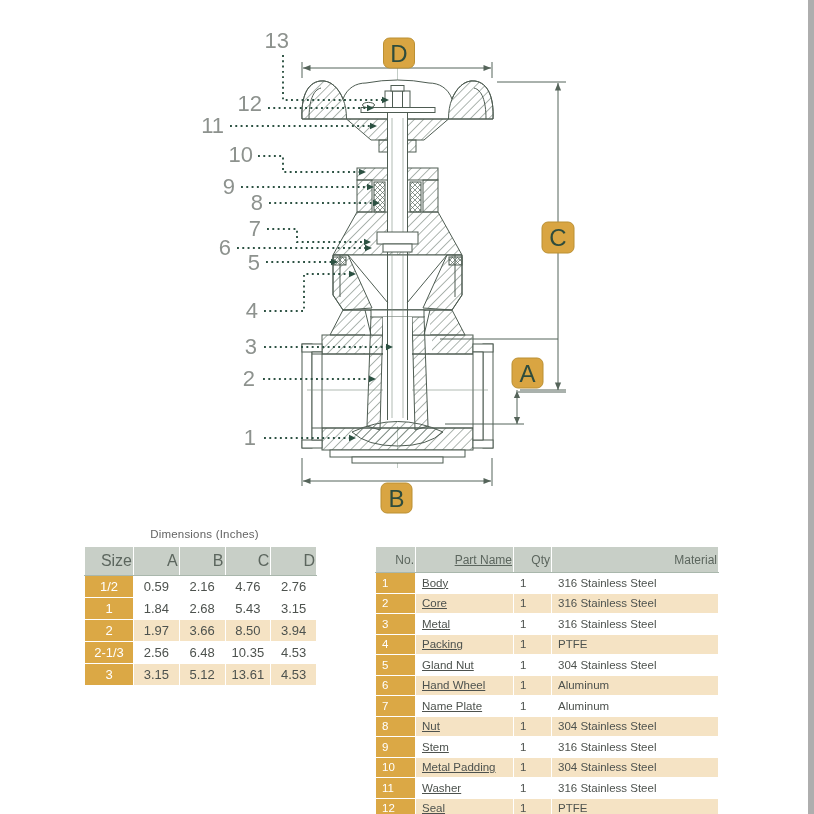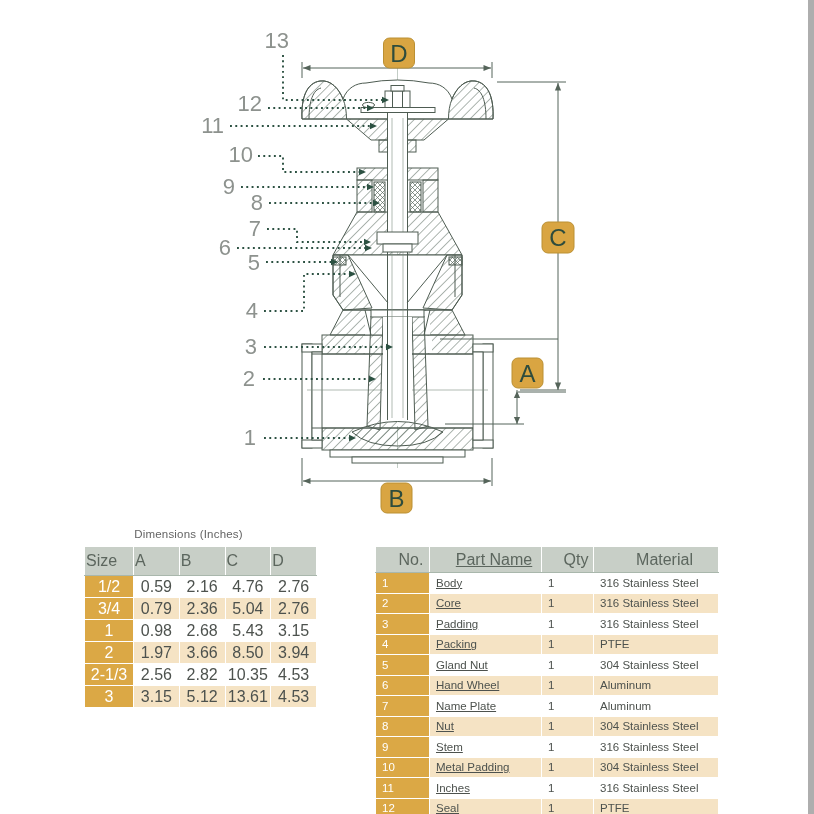--- a/index.html
+++ b/index.html
@@ -5,41 +5,41 @@
   html,body{margin:0;padding:0;}
   body{
     width:814px;height:814px;overflow:hidden;background:#ffffff;position:relative;
     font-family:"Liberation Sans",sans-serif;
   }
   svg text{font-family:"Liberation Sans",sans-serif;}
 
   .scrollbar{position:absolute;right:0;top:0;width:6px;height:814px;background:#aeaeae;}
 
   .dim-title{
-    position:absolute;left:72px;top:528px;width:233px;text-align:center;
+    position:absolute;left:88px;top:528px;width:233px;text-align:center;
     font-size:11.5px;color:#646464;letter-spacing:0.2px;
   }
 
   table.sheet{border-collapse:collapse;position:absolute;background:#fff;
     border:1.5px solid #97a79c;table-layout:fixed;}
   table.sheet th{
     background:#c8cfc7;color:#5c665e;font-weight:normal;
     border:1px solid #ffffff;border-bottom:1.5px solid #a9b7ac;
   }
   table.sheet td{border:1px solid #ffffff;color:#4d524e;background:#fff;}
   table.sheet td:first-child{background:#dba845;color:#ffffff;}
   table.sheet tr.alt td:not(:first-child){background:#f5e3c4;}
 
   .dim-table{left:84px;top:546px;width:233px;}
-  .dim-table th{height:26px;font-size:16px;text-align:left;}
-  .dim-table td{height:19px;font-size:16px;text-align:center;}
+  .dim-table th{height:26px;font-size:16px;text-align:right;}
+  .dim-table td{height:19px;font-size:13px;text-align:center;}
   .dim-table th:nth-child(1),.dim-table td:nth-child(1){width:46px;}
 
   .parts-table{left:375px;top:546px;width:344px;}
-  .parts-table th{height:23px;font-size:16px;text-align:center;padding-left:18px;}
+  .parts-table th{height:23px;font-size:12px;text-align:right;padding-left:4px;}
   .parts-table td{height:17.5px;font-size:11.5px;text-align:left;padding-left:6px;}
   .parts-table th:nth-child(1),.parts-table td:nth-child(1){width:34px;}
   .parts-table th:nth-child(2),.parts-table td:nth-child(2){width:92px;text-decoration:underline;}
   .parts-table th:nth-child(3),.parts-table td:nth-child(3){width:32px;margin-left:37px;}
 </style>
 </head>
 <body>
 
 
 
@@ -256,45 +256,38 @@
       </tr>
     </thead>
     <tbody>
       <tr>
         <td>1/2</td>
         <td>0.59</td>
         <td>2.16</td>
         <td>4.76</td>
         <td>2.76</td>
       </tr>
-      <tr class="alt">
-        <td>3/4</td>
-        <td>0.79</td>
-        <td>2.36</td>
-        <td>5.04</td>
-        <td>2.76</td>
-      </tr>
-      <tr>
-        <td>1</td>
-        <td>0.98</td>
+      <tr>
+        <td>1</td>
+        <td>1.84</td>
         <td>2.68</td>
         <td>5.43</td>
         <td>3.15</td>
       </tr>
       <tr class="alt">
         <td>2</td>
         <td>1.97</td>
         <td>3.66</td>
         <td>8.50</td>
         <td>3.94</td>
       </tr>
       <tr>
         <td>2-1/3</td>
         <td>2.56</td>
-        <td>2.82</td>
+        <td>6.48</td>
         <td>10.35</td>
         <td>4.53</td>
       </tr>
       <tr class="alt">
         <td>3</td>
         <td>3.15</td>
         <td>5.12</td>
         <td>13.61</td>
         <td>4.53</td>
       </tr>
@@ -317,21 +310,21 @@
         <td>316 Stainless Steel</td>
       </tr>
       <tr class="alt">
         <td>2</td>
         <td>Core</td>
         <td>1</td>
         <td>316 Stainless Steel</td>
       </tr>
       <tr>
         <td>3</td>
-        <td>Padding</td>
+        <td>Metal</td>
         <td>1</td>
         <td>316 Stainless Steel</td>
       </tr>
       <tr class="alt">
         <td>4</td>
         <td>Packing</td>
         <td>1</td>
         <td>PTFE</td>
       </tr>
       <tr>
@@ -365,21 +358,21 @@
         <td>316 Stainless Steel</td>
       </tr>
       <tr class="alt">
         <td>10</td>
         <td>Metal Padding</td>
         <td>1</td>
         <td>304 Stainless Steel</td>
       </tr>
       <tr>
         <td>11</td>
-        <td>Inches</td>
+        <td>Washer</td>
         <td>1</td>
         <td>316 Stainless Steel</td>
       </tr>
       <tr class="alt">
         <td>12</td>
         <td>Seal</td>
         <td>1</td>
         <td>PTFE</td>
       </tr>
     </tbody>

